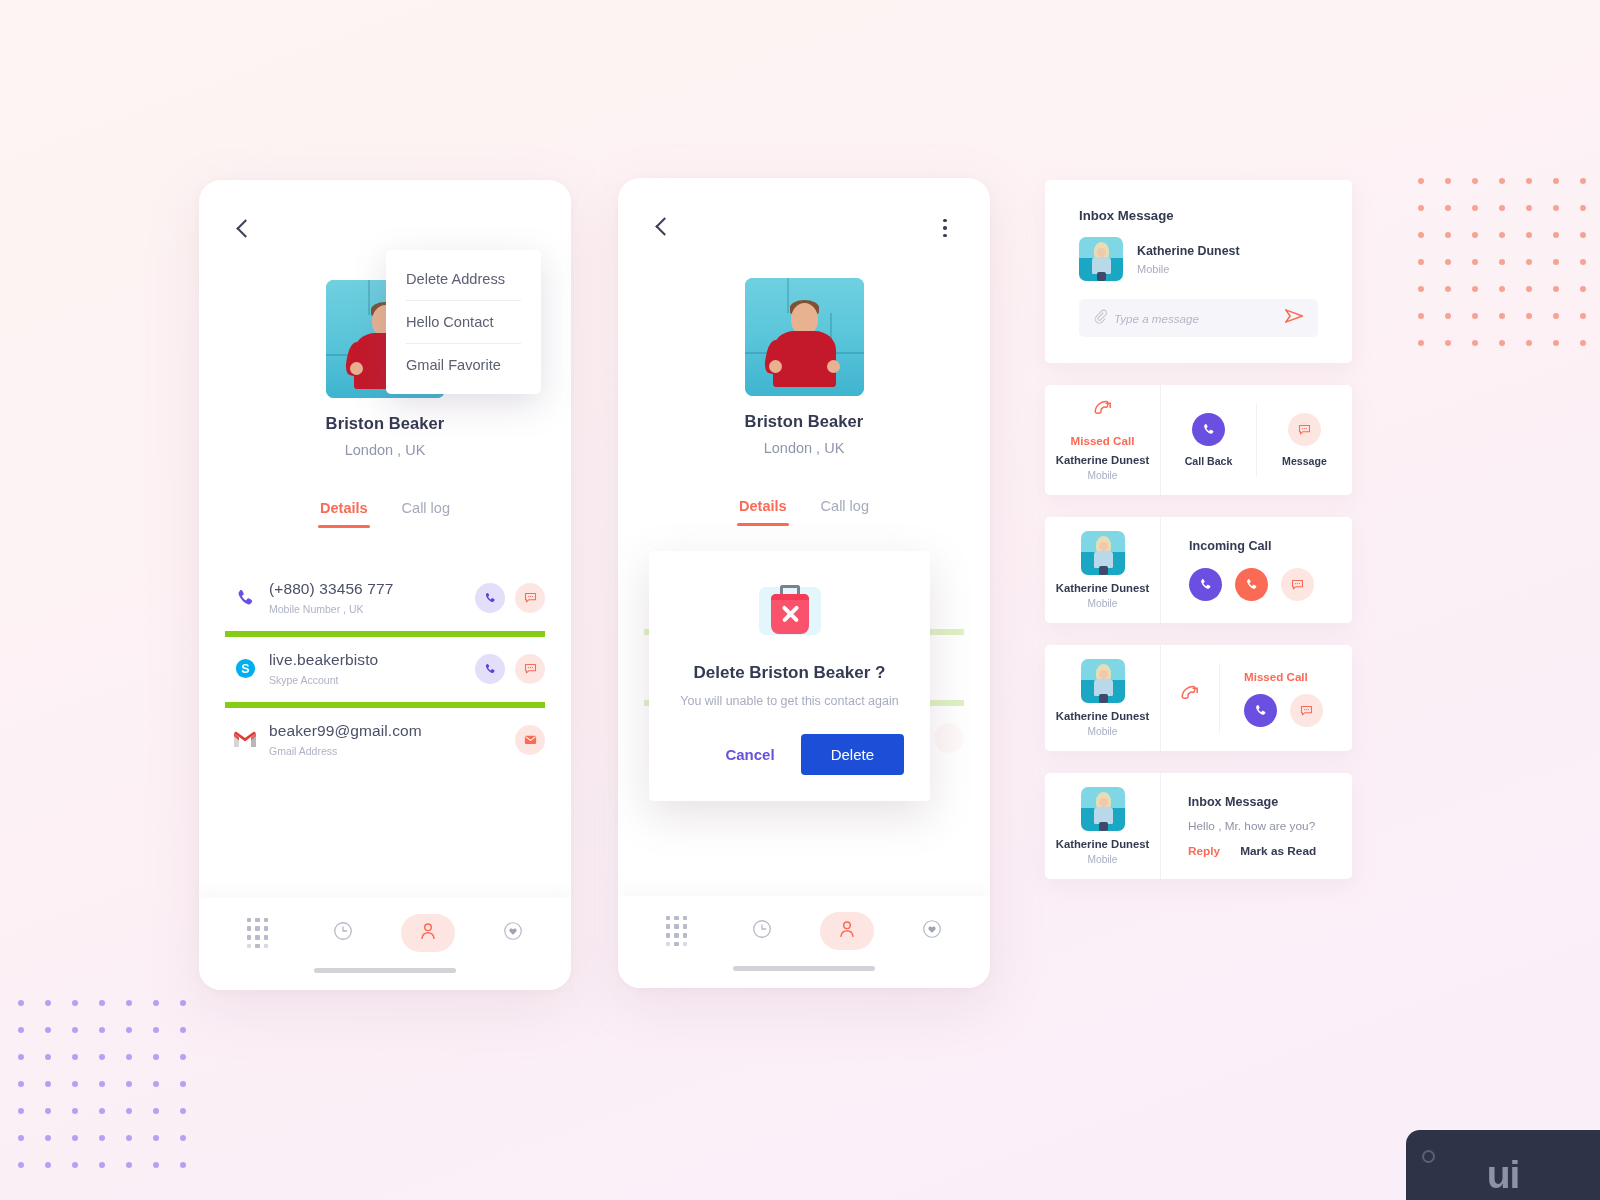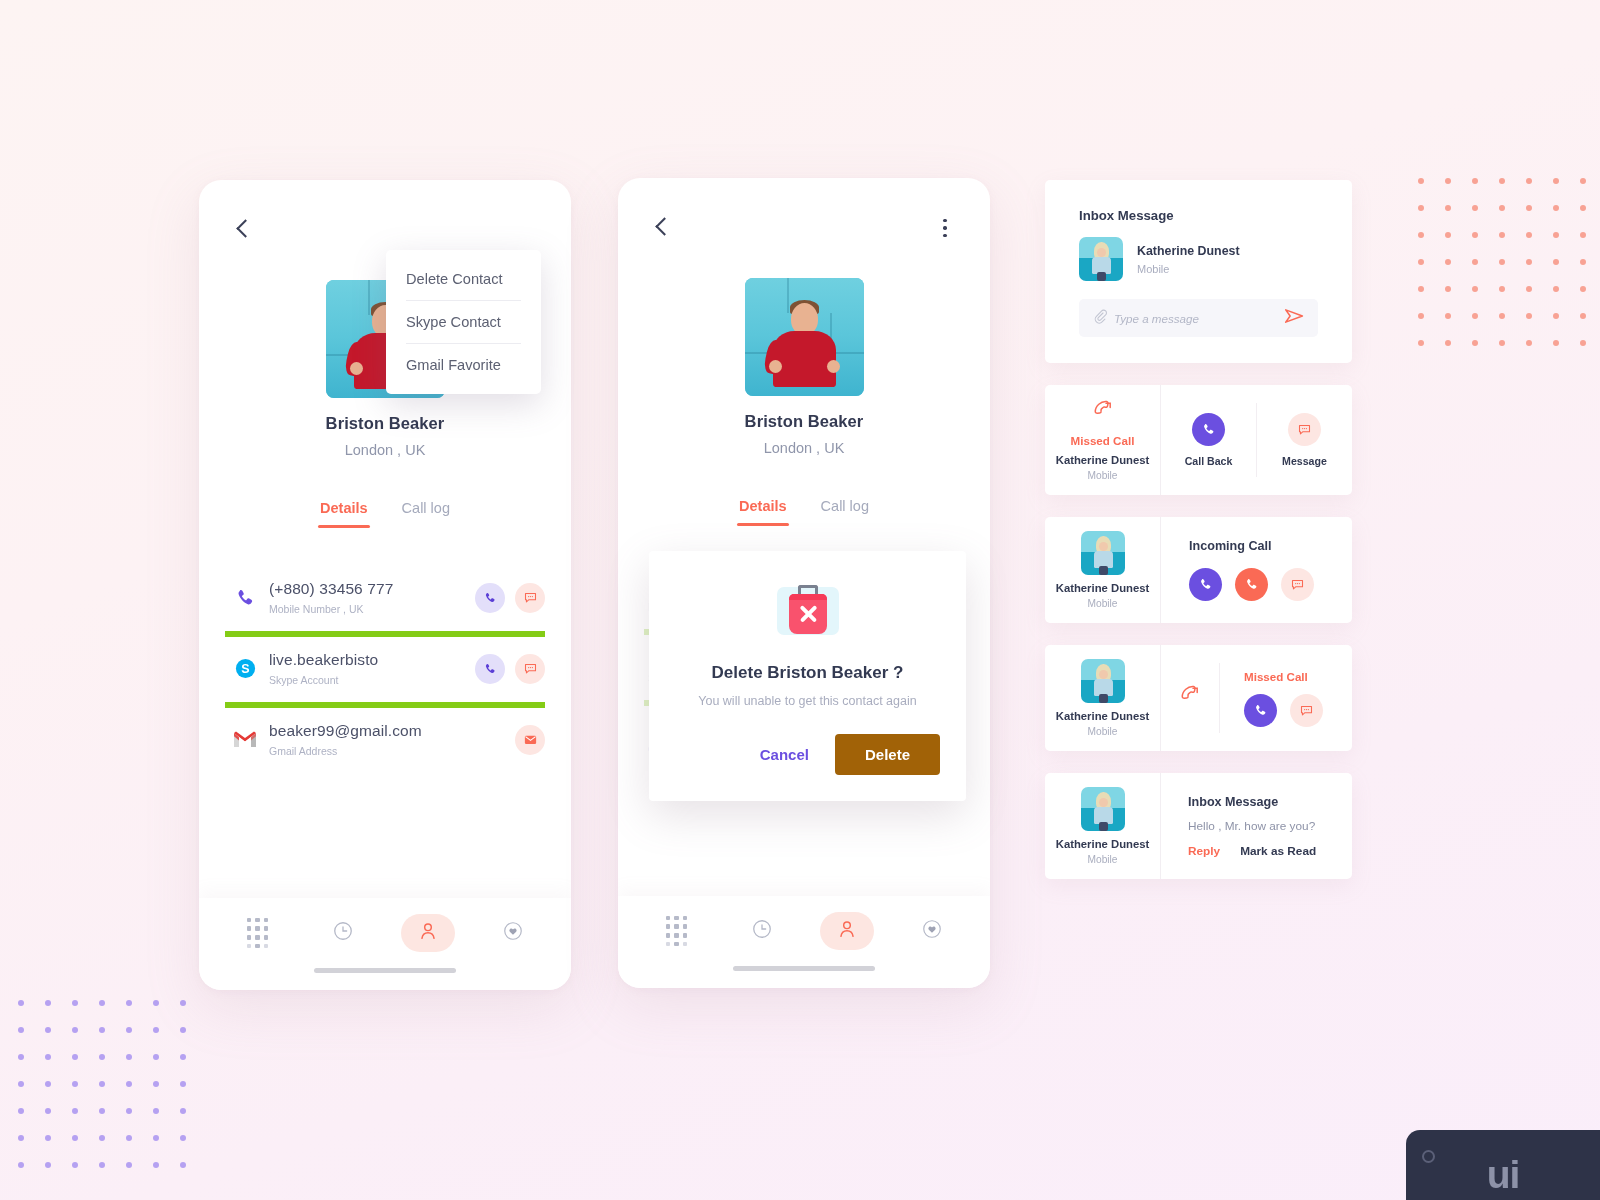--- a/index.html
+++ b/index.html
@@ -112,21 +112,21 @@
   .dialpad i { width:4.4px; height:4.4px; background:#b6bac9; border-radius:1px; display:block; }
   .dialpad i.pale { background:#d8dae3; }
 
   
   .ctxmenu {
     position:absolute; left:386px; top:250px; width:155px; background:#fff;
     border-radius:5px; box-shadow:0 10px 34px rgba(120,100,130,.22); padding:8px 0; z-index:40;
   }
   .ctxmenu .mi { font-size:14.6px; color:#5c6072; padding:13px 20px 13px 20px; cursor:pointer; }
   .ctxmenu .sep { height:1px; background:#ececf1; margin:0 20px; }
-  .dialog { position:absolute; left:649px; top:551px; width:317px; background:#fff;
+  .dialog { position:absolute; left:649px; top:551px; width:281px; background:#fff;
             border-radius:4px; box-shadow:0 14px 44px rgba(130,105,125,.2); z-index:35;
             padding:34px 0 26px; text-align:center; }
   .trash { width:46px; height:52px; margin:0 auto 26px; position:relative; }
   .trash .glow { position:absolute; left:-8px; top:2px; width:62px; height:48px;
                  background:#e3f6fb; border-radius:7px; }
   .trash .lid  { position:absolute; left:13px; top:0; width:20px; height:9px;
                  border:3px solid #7a8190; border-bottom:none; border-radius:3px 3px 0 0; }
   .trash .can  { position:absolute; left:4px; top:9px; width:38px; height:40px;
                  background:#f9526d; border-radius:5px 5px 8px 8px; }
   .trash .can:after { content:""; position:absolute; left:0; right:0; top:0; height:6px;
@@ -134,21 +134,21 @@
   .trash .x1, .trash .x2 { position:absolute; width:21px; height:3.6px; background:#fff;
                  border-radius:2px; left:13px; top:27px; }
   .trash .x1 { transform:rotate(45deg); }
   .trash .x2 { transform:rotate(-45deg); }
   .dlg-title { font-size:17px; font-weight:bold; color:#333a52; }
   .dlg-sub { font-size:12.5px; color:#a9adbf; margin-top:11px; }
   .dlg-acts { display:flex; align-items:center; justify-content:flex-end;
               gap:20px; margin-top:26px; padding:0 26px; }
   .btn-cancel { font-size:15px; color:#6b4fe0; font-weight:bold; cursor:pointer;
                 background:none; border:none; padding:8px 6px; font-family:inherit; }
-  .btn-delete { font-size:15px; color:#fff; font-weight:bold; background:#a16207;
+  .btn-delete { font-size:15px; color:#fff; font-weight:normal; background:#1d4ed8;
                 border:none; border-radius:4px; padding:12px 30px; cursor:pointer; font-family:inherit; }
 
   
   .rcol { position:absolute; left:1045px; top:180px; width:307px; }
   .card { background:#fff; border-radius:5px; box-shadow:0 7px 22px rgba(180,145,165,.11);
           margin-bottom:22px; }
 
   .card-inbox { padding:28px 34px 26px; }
   .ci-title { font-size:13.2px; font-weight:bold; color:#333a52; }
   .ci-head { display:flex; align-items:center; gap:14px; margin-top:14px; }
@@ -477,23 +477,23 @@
               <path d="M12 16.2l-3.2-3c-1-1-1-2.5 0-3.4.9-.8 2.2-.6 3 .3l.2.3.2-.3c.8-.9 2.1-1.1 3-.3 1 .9 1 2.4 0 3.4z" fill="#9fa3b4"></path>
             </svg>
         </span>
       </div>
     </div>
     <div class="homebar"></div>
   </div>
 </div>
 
 <div class="ctxmenu">
-  <div class="mi">Delete Contact</div>
+  <div class="mi">Delete Address</div>
   <div class="sep"></div>
-  <div class="mi">Skype Contact</div>
+  <div class="mi">Hello Contact</div>
   <div class="sep"></div>
   <div class="mi">Gmail Favorite</div>
 </div>
 
 <div class="phone" id="phone-2">
   <div class="topbar">
     <div class="back-chevron"></div>
     <div class="kebab">
         <i></i>
         <i></i>

